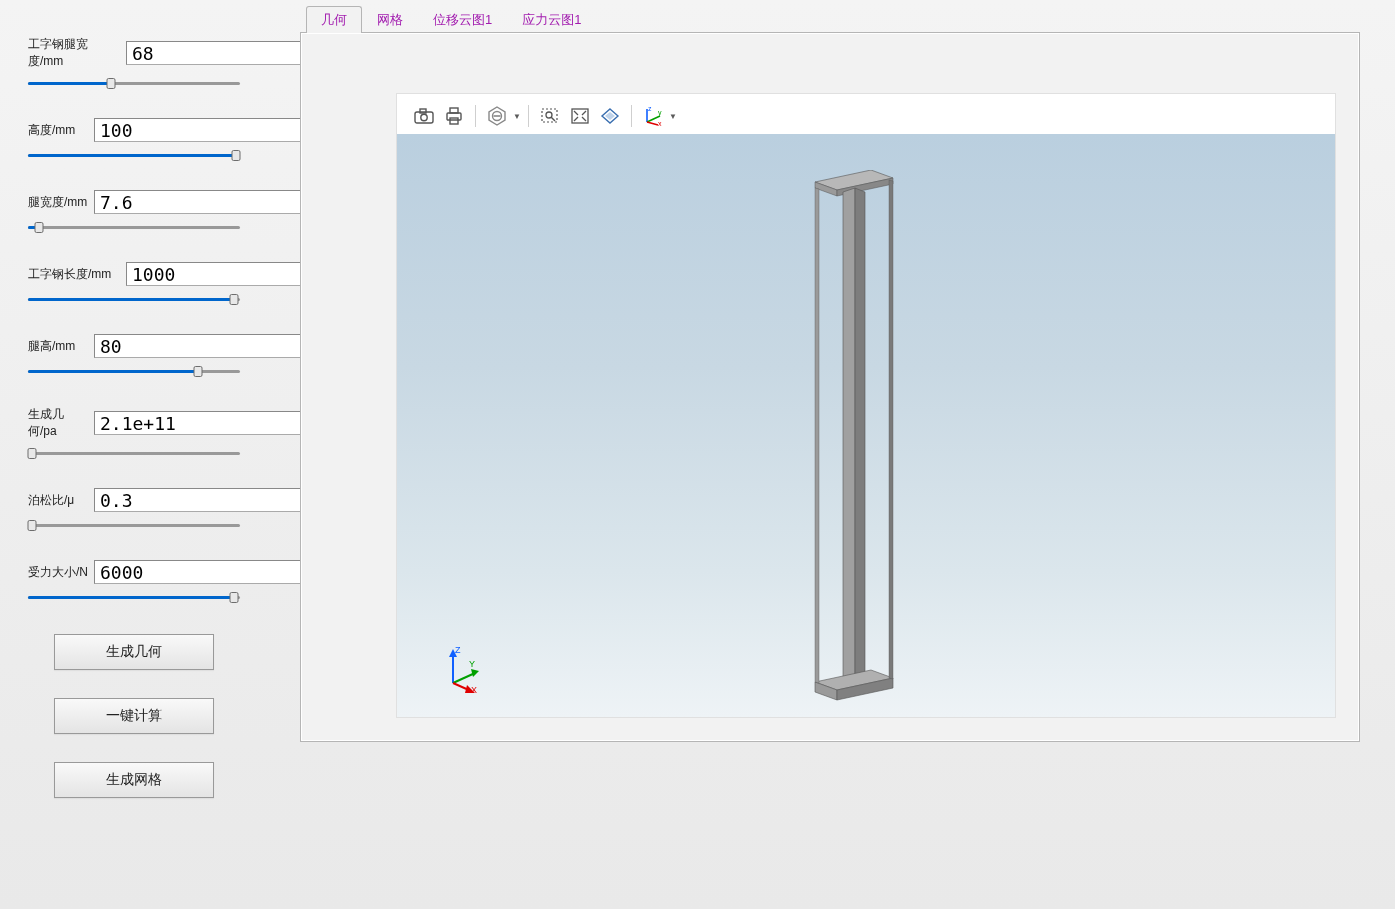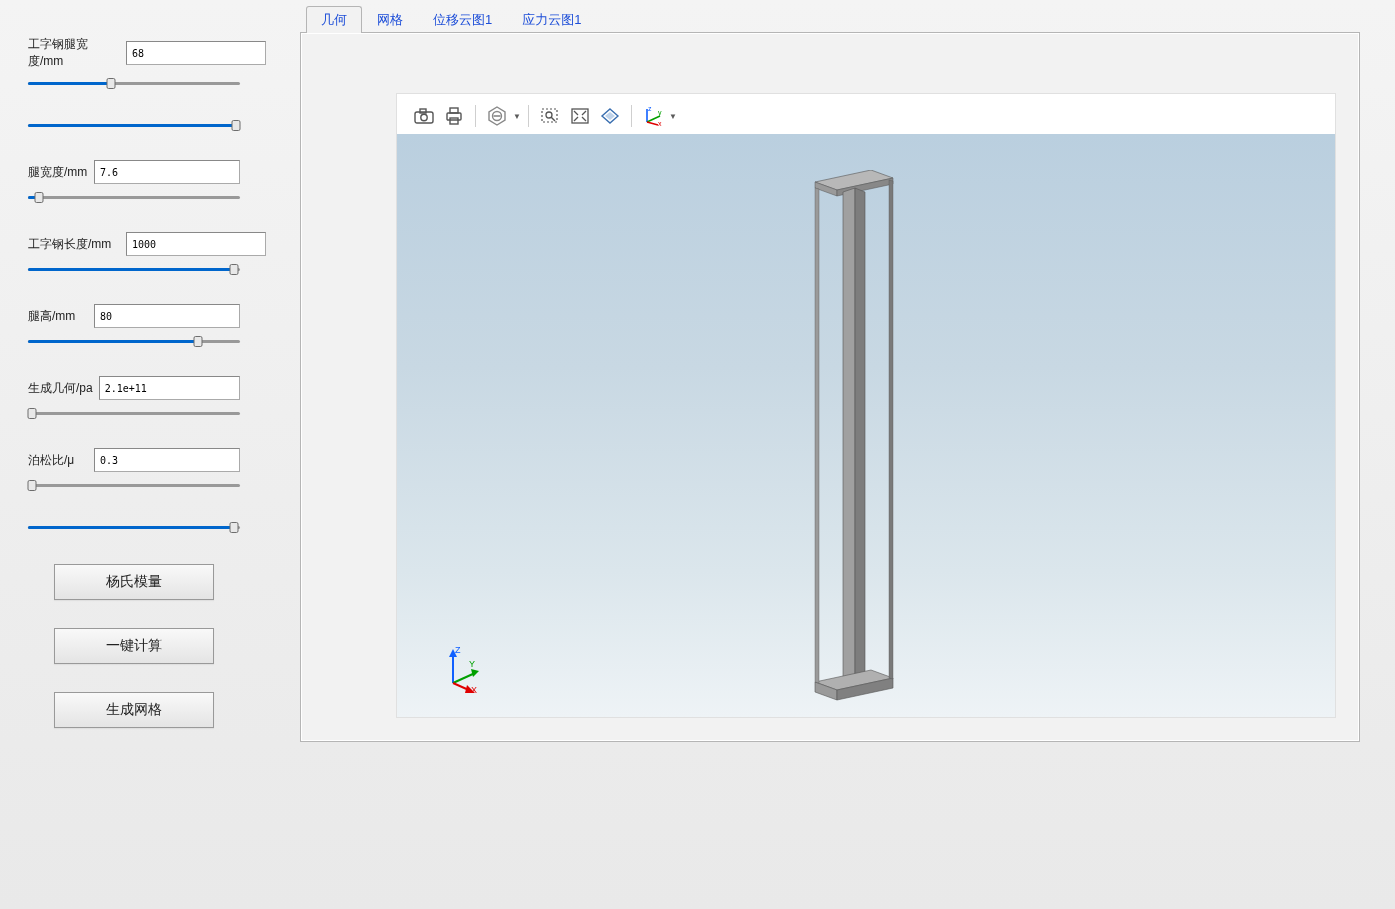--- a/index.html
+++ b/index.html
@@ -26,21 +26,21 @@
   }
   .param-label.wide { min-width: 92px; }
   .param-input {
     flex: 1;
     height: 24px;
     border: 1px solid #aaa;
     border-top-color: #888;
     border-left-color: #888;
     padding: 0 5px;
     font-family: "Consolas", monospace;
-    font-size: 10px;
+    font-size: 18px;
     background: #fff;
   }
   .slider-track {
     position: relative;
     height: 14px;
     margin-top: 6px;
     padding-top: 3px;
   }
   .slider-rail {
     position: absolute;
@@ -85,21 +85,21 @@
   }
   .tabs {
     display: flex;
     align-items: flex-end;
     height: 26px;
     padding-left: 6px;
   }
   .tab {
     padding: 4px 14px;
     font-size: 13px;
-    color: #1d4ed8;
+    color: #a21caf;
     border: 1px solid transparent;
     border-bottom: none;
     cursor: pointer;
     position: relative;
     top: 1px;
     background: transparent;
   }
   .tab.active {
     background: #f2f2f2;
     border-color: #b5b5b5;
@@ -177,20 +177,24 @@
       <span class="param-label wide">工字钢腿宽度/mm</span>
       <input class="param-input" value="68" style="">
     </div>
     <div class="slider-track">
       <div class="slider-rail"></div>
       <div class="slider-fill" style="width:39%"></div>
       <div class="slider-thumb" style="left:39%"></div>
     </div>
         </div>
         <div class="param">
+    <div class="param-row">
+      <span class="param-label ">高度/mm</span>
+      <input class="param-input" value="100" style="">
+    </div>
     <div class="slider-track">
       <div class="slider-rail"></div>
       <div class="slider-fill" style="width:98%"></div>
       <div class="slider-thumb" style="left:98%"></div>
     </div>
         </div>
         <div class="param">
     <div class="param-row">
       <span class="param-label ">腿宽度/mm</span>
       <input class="param-input" value="7.6" style="">
@@ -239,29 +243,33 @@
       <span class="param-label ">泊松比/μ</span>
       <input class="param-input" value="0.3" style="">
     </div>
     <div class="slider-track">
       <div class="slider-rail"></div>
       <div class="slider-fill" style="width:2%"></div>
       <div class="slider-thumb" style="left:2%"></div>
     </div>
         </div>
         <div class="param">
+    <div class="param-row">
+      <span class="param-label ">受力大小/N</span>
+      <input class="param-input" value="6000" style="">
+    </div>
     <div class="slider-track">
       <div class="slider-rail"></div>
       <div class="slider-fill" style="width:97%"></div>
       <div class="slider-thumb" style="left:97%"></div>
     </div>
         </div>
       </div>
     <div class="buttons">
-      <button class="action-btn">杨氏模量</button>
+      <button class="action-btn">生成几何</button>
       <button class="action-btn">一键计算</button>
       <button class="action-btn">生成网格</button>
     </div>
   </div>
 
   <div class="content">
     <div class="tabs" id="tabs">
         <div class="tab active">几何</div>
         <div class="tab">网格</div>
         <div class="tab">位移云图1</div>

